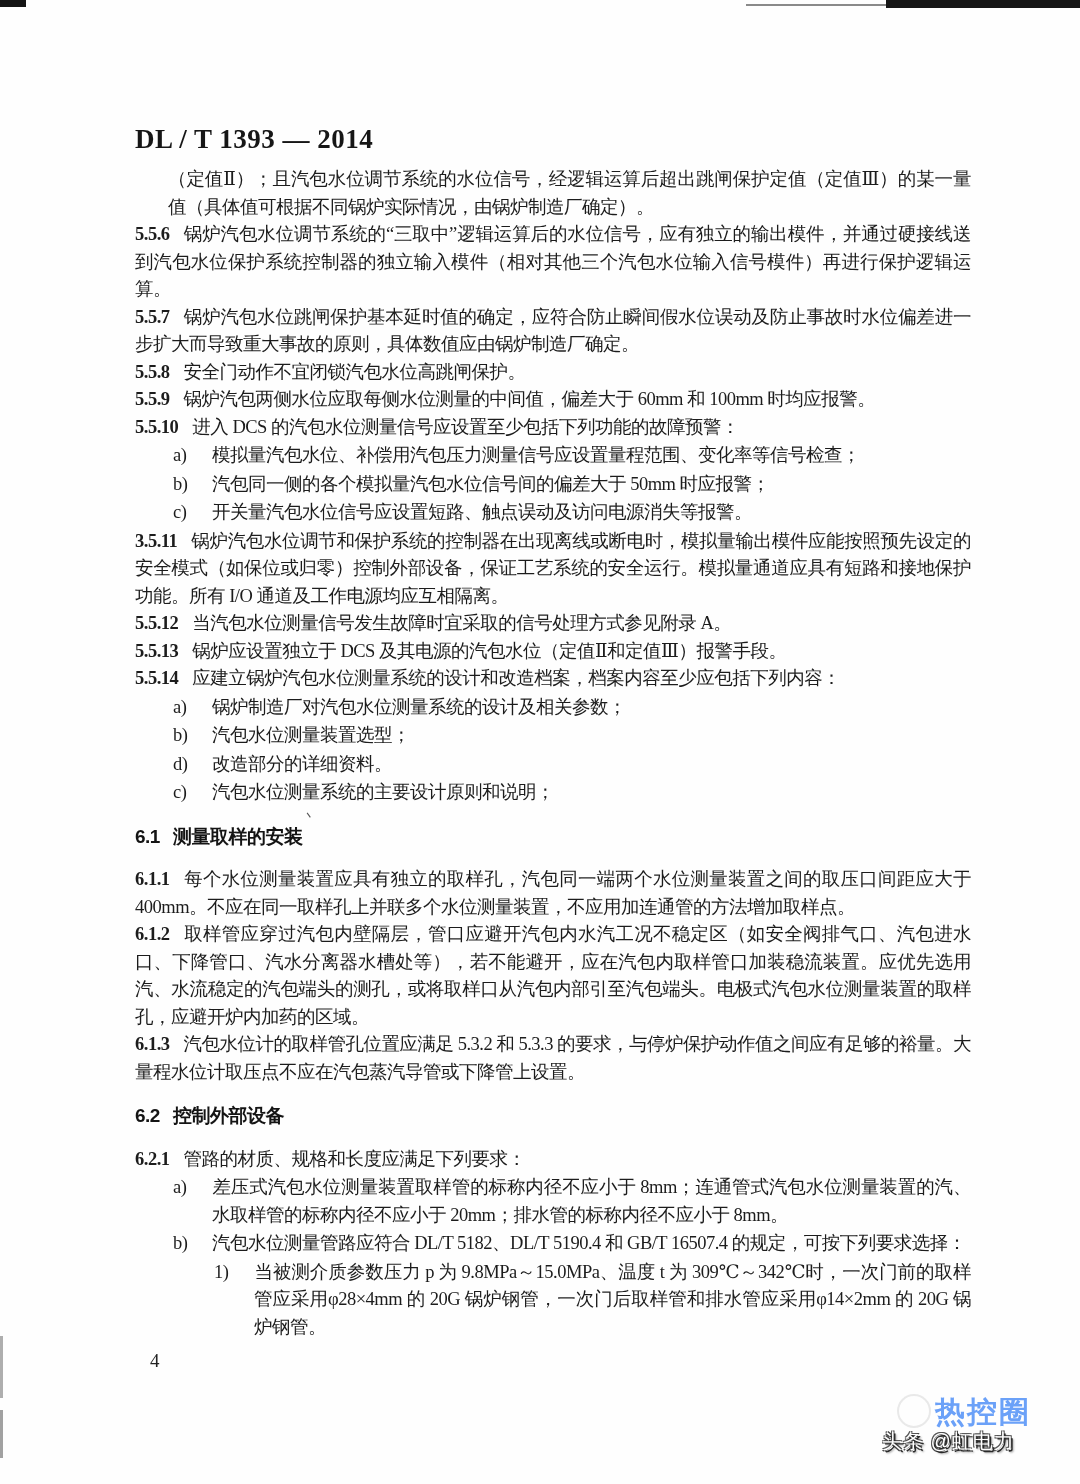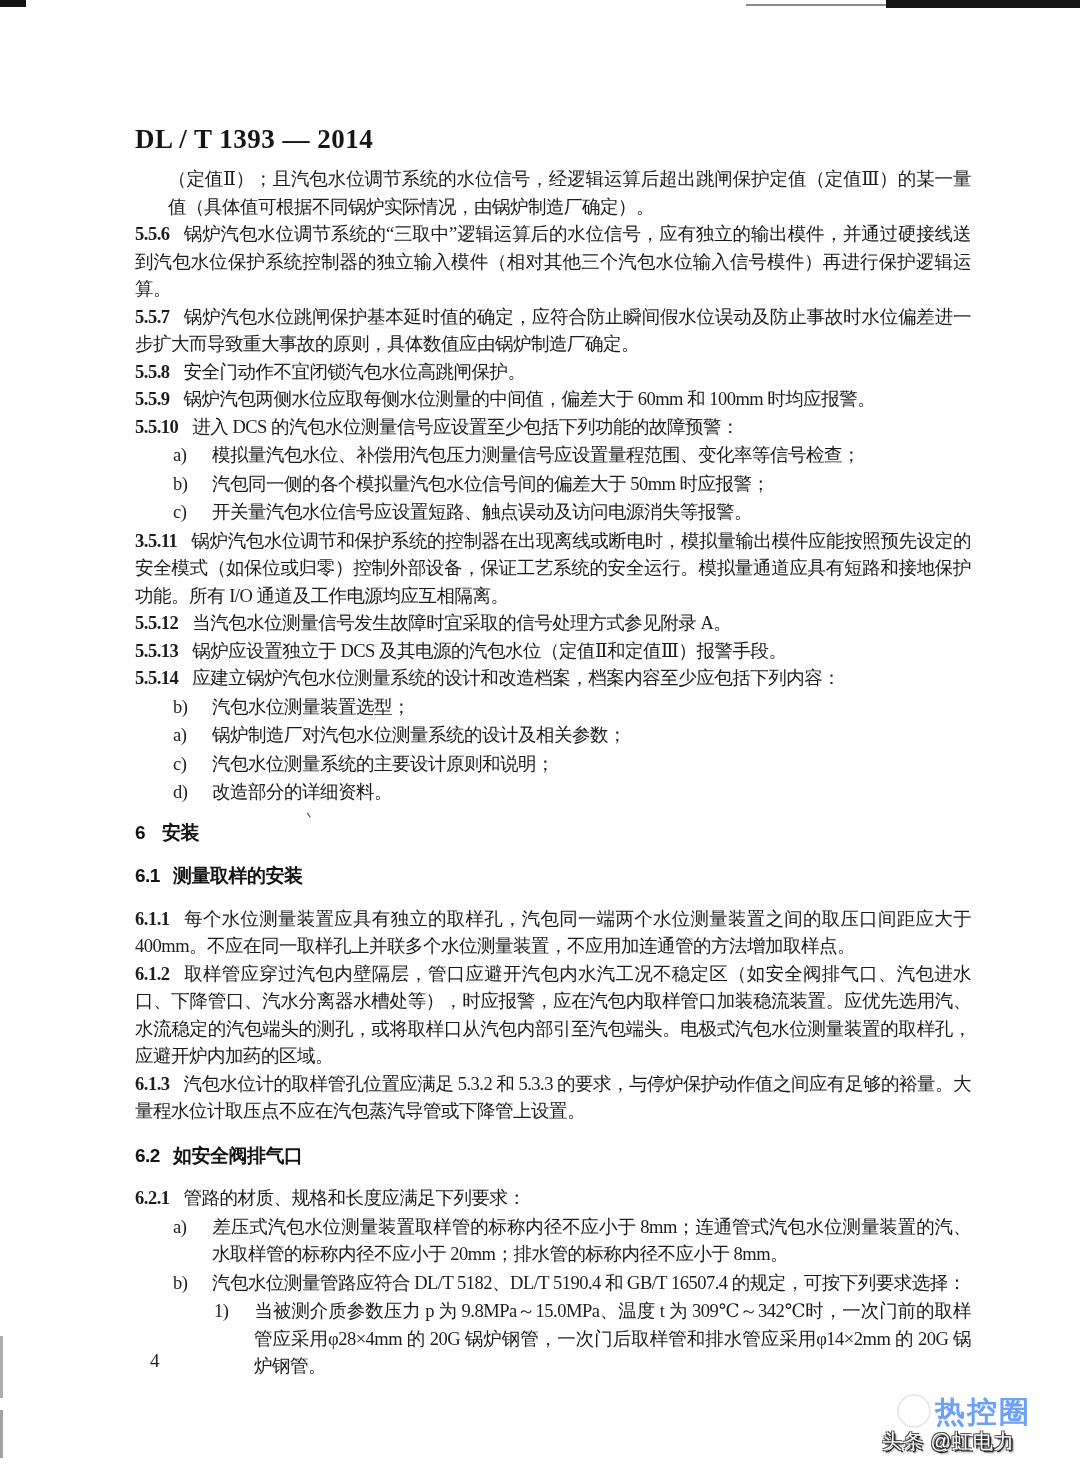--- a/index.html
+++ b/index.html
@@ -105,30 +105,29 @@
       <div class="p-clause"><span class="lbl">5.5.8</span><span class="txt">安全门动作不宜闭锁汽包水位高跳闸保护。</span></div>
       <div class="p-clause"><span class="lbl">5.5.9</span><span class="txt">锅炉汽包两侧水位应取每侧水位测量的中间值，偏差大于 60mm 和 100mm 时均应报警。</span></div>
       <div class="p-clause"><span class="lbl">5.5.10</span><span class="txt">进入 DCS 的汽包水位测量信号应设置至少包括下列功能的故障预警：</span></div>
       <div class="p-item"><span class="lbl">a)</span><span class="txt">模拟量汽包水位、补偿用汽包压力测量信号应设置量程范围、变化率等信号检查；</span></div>
       <div class="p-item"><span class="lbl">b)</span><span class="txt">汽包同一侧的各个模拟量汽包水位信号间的偏差大于 50mm 时应报警；</span></div>
       <div class="p-item"><span class="lbl">c)</span><span class="txt">开关量汽包水位信号应设置短路、触点误动及访问电源消失等报警。</span></div>
       <div class="p-clause"><span class="lbl">3.5.11</span><span class="txt">锅炉汽包水位调节和保护系统的控制器在出现离线或断电时，模拟量输出模件应能按照预先设定的安全模式（如保位或归零）控制外部设备，保证工艺系统的安全运行。模拟量通道应具有短路和接地保护功能。所有 I/O 通道及工作电源均应互相隔离。</span></div>
       <div class="p-clause"><span class="lbl">5.5.12</span><span class="txt">当汽包水位测量信号发生故障时宜采取的信号处理方式参见附录 A。</span></div>
       <div class="p-clause"><span class="lbl">5.5.13</span><span class="txt">锅炉应设置独立于 DCS 及其电源的汽包水位（定值Ⅱ和定值Ⅲ）报警手段。</span></div>
       <div class="p-clause"><span class="lbl">5.5.14</span><span class="txt">应建立锅炉汽包水位测量系统的设计和改造档案，档案内容至少应包括下列内容：</span></div>
+      <div class="p-item"><span class="lbl">a)</span><span class="txt">锅炉制造厂对汽包水位测量系统的设计及相关参数；</span></div>
       <div class="p-item"><span class="lbl">b)</span><span class="txt">汽包水位测量装置选型；</span></div>
-      <div class="p-item"><span class="lbl">a)</span><span class="txt">锅炉制造厂对汽包水位测量系统的设计及相关参数；</span></div>
+      <div class="p-item"><span class="lbl">d)</span><span class="txt">改造部分的详细资料。</span></div>
       <div class="p-item"><span class="lbl">c)</span><span class="txt">汽包水位测量系统的主要设计原则和说明；</span></div>
-      <div class="p-item"><span class="lbl">d)</span><span class="txt">改造部分的详细资料。</span></div>
-      <div class="p-h1"><span class="lbl">6</span><span class="txt">安装</span></div>
       <div class="p-h2"><span class="lbl">6.1</span><span class="txt">测量取样的安装</span></div>
       <div class="p-clause"><span class="lbl">6.1.1</span><span class="txt">每个水位测量装置应具有独立的取样孔，汽包同一端两个水位测量装置之间的取压口间距应大于 400mm。不应在同一取样孔上并联多个水位测量装置，不应用加连通管的方法增加取样点。</span></div>
-      <div class="p-clause"><span class="lbl">6.1.2</span><span class="txt">取样管应穿过汽包内壁隔层，管口应避开汽包内水汽工况不稳定区（如安全阀排气口、汽包进水口、下降管口、汽水分离器水槽处等），时应报警，应在汽包内取样管口加装稳流装置。应优先选用汽、水流稳定的汽包端头的测孔，或将取样口从汽包内部引至汽包端头。电极式汽包水位测量装置的取样孔，应避开炉内加药的区域。</span></div>
+      <div class="p-clause"><span class="lbl">6.1.2</span><span class="txt">取样管应穿过汽包内壁隔层，管口应避开汽包内水汽工况不稳定区（如安全阀排气口、汽包进水口、下降管口、汽水分离器水槽处等），若不能避开，应在汽包内取样管口加装稳流装置。应优先选用汽、水流稳定的汽包端头的测孔，或将取样口从汽包内部引至汽包端头。电极式汽包水位测量装置的取样孔，应避开炉内加药的区域。</span></div>
       <div class="p-clause"><span class="lbl">6.1.3</span><span class="txt">汽包水位计的取样管孔位置应满足 5.3.2 和 5.3.3 的要求，与停炉保护动作值之间应有足够的裕量。大量程水位计取压点不应在汽包蒸汽导管或下降管上设置。</span></div>
-      <div class="p-h2"><span class="lbl">6.2</span><span class="txt">如安全阀排气口</span></div>
+      <div class="p-h2"><span class="lbl">6.2</span><span class="txt">控制外部设备</span></div>
       <div class="p-clause"><span class="lbl">6.2.1</span><span class="txt">管路的材质、规格和长度应满足下列要求：</span></div>
       <div class="p-item"><span class="lbl">a)</span><span class="txt">差压式汽包水位测量装置取样管的标称内径不应小于 8mm；连通管式汽包水位测量装置的汽、水取样管的标称内径不应小于 20mm；排水管的标称内径不应小于 8mm。</span></div>
       <div class="p-item"><span class="lbl">b)</span><span class="txt">汽包水位测量管路应符合 DL/T 5182、DL/T 5190.4 和 GB/T 16507.4 的规定，可按下列要求选择：</span></div>
       <div class="p-subitem"><span class="lbl">1)</span><span class="txt">当被测介质参数压力 p 为 9.8MPa～15.0MPa、温度 t 为 309℃～342℃时，一次门前的取样管应采用φ28×4mm 的 20G 锅炉钢管，一次门后取样管和排水管应采用φ14×2mm 的 20G 锅炉钢管。</span></div>
     </div>
 
   <div class="page-number">4</div>
 
   <div class="wm-faint">
     <span class="wm-circle"></span>

